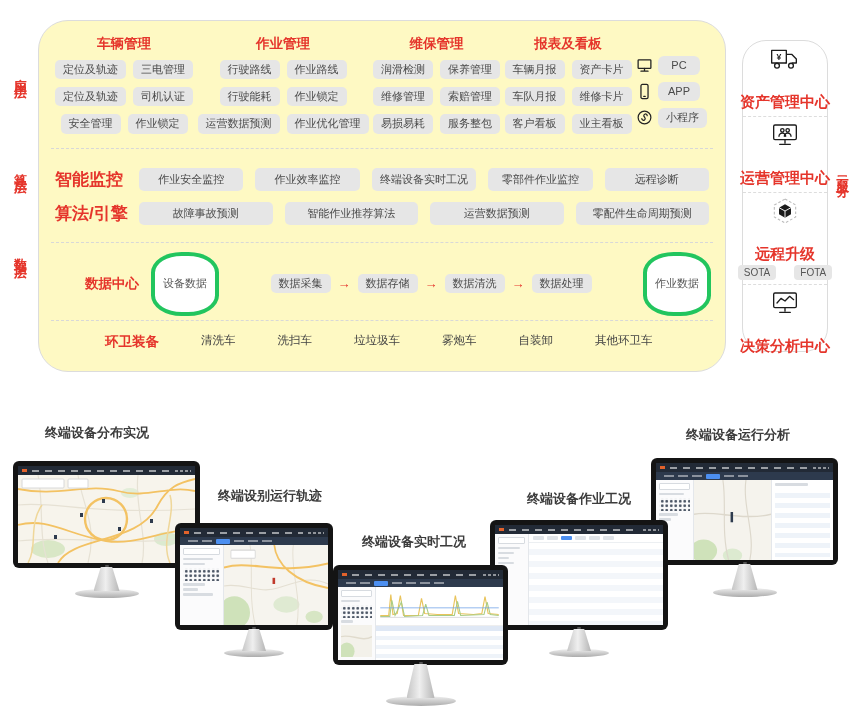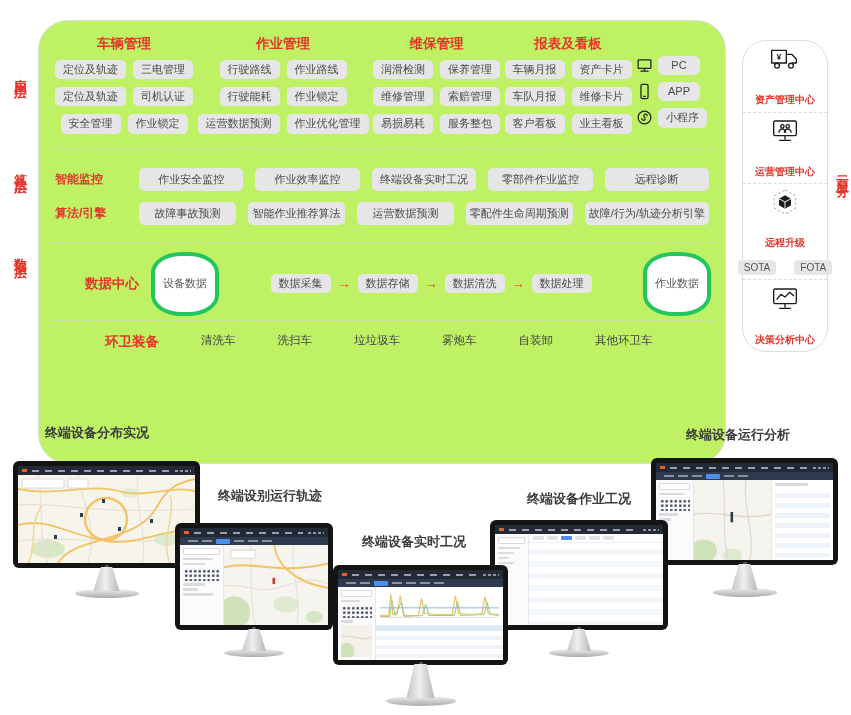--- a/index.html
+++ b/index.html
@@ -1,39 +1,39 @@
 <!DOCTYPE html>
 <html><head>
 <meta charset="utf-8">
 <style>
   html,body{margin:0;padding:0;background:#fff;}
   .page{position:relative;width:851px;height:715px;background:#fff;overflow:hidden;
         font-family:"Liberation Sans","DejaVu Sans",sans-serif;color:#333;}
   
   .vlabel{position:absolute;left:11px;writing-mode:vertical-rl;text-orientation:upright;
           color:#e5352b;font-weight:bold;font-size:13px;letter-spacing:4px;}
-  .main-box{position:absolute;left:38px;top:20px;width:688px;height:444px;
-            border:1.5px solid #dcdcdc;border-radius:30px;box-sizing:border-box;background:#bef264;}
+  .main-box{position:absolute;left:38px;top:20px;width:688px;height:352px;
+            border:1.5px solid #dcdcdc;border-radius:30px;box-sizing:border-box;background:#fef9c3;}
   .dash{border-top:1.5px dashed #d8d8d8;margin:0 12px;}
   .red{color:#e5352b;font-weight:bold;}
   .chip{background:#e6e6e6;border-radius:5px;color:#4a4a4a;font-size:11px;
         padding:3px 8px;white-space:nowrap;line-height:1.2;}
   
   .app-row{display:flex;justify-content:space-between;padding:14px 18px 6px 16px;}
   .group{display:flex;flex-direction:column;align-items:center;}
   .group-title{font-size:13.5px;margin-bottom:7px;}
   .chip-row{display:flex;gap:7px;margin-bottom:8px;}
   .access{display:flex;flex-direction:column;gap:7px;padding-top:21px;align-items:flex-start;}
   .access-item{display:flex;align-items:center;gap:5px;}
   .access-item svg{width:17px;height:17px;}
   .access .chip{min-width:26px;text-align:center;border-radius:6px;}
   
   .algo-row{padding:8px 16px 6px 16px;}
   .algo-line{display:flex;align-items:center;margin:11px 0;}
-  .algo-title{font-size:12px;width:84px;flex:none;}
+  .algo-title{font-size:17px;width:84px;flex:none;}
   .algo-chip{flex:1;text-align:center;background:#e6e6e6;border-radius:5px;font-size:11px;
              color:#4a4a4a;padding:4px 4px;margin-right:12px;white-space:nowrap;}
   .algo-chip:last-child{margin-right:0;}
   
   .data-row{display:flex;align-items:center;padding:9px 14px 4px 14px;gap:12px;}
   .data-title{font-size:13.5px;margin-left:32px;flex:none;}
   .barrel{width:60px;height:56px;border:4px solid #22c55e;border-radius:45% / 32%;flex:none;
           display:flex;align-items:center;justify-content:center;font-size:11px;color:#555;background:#fff;}
   .flow-wrap{flex:1;min-width:0;}
   .flow-chips{display:flex;align-items:center;justify-content:center;gap:7px;}
@@ -41,22 +41,22 @@
   .flow-sources{display:flex;justify-content:space-between;margin-top:9px;font-size:10.5px;color:#555;padding:0 2px;}
   
   .equip-row{display:flex;gap:42px;padding:12px 12px 0 66px;font-size:11.5px;color:#444;}
   .equip-title{font-size:13.5px;}
   
   .cloud-box{position:absolute;left:742px;top:40px;width:86px;height:312px;box-sizing:border-box;
              border:1.5px solid #dcdcdc;border-radius:24px;display:flex;flex-direction:column;background:#fff;}
   .cloud-sec{flex:1;display:flex;flex-direction:column;align-items:center;justify-content:center;padding:4px 0;}
   .cloud-sec + .cloud-sec{border-top:1.5px dashed #ddd;}
   .cloud-sec svg{width:32px;height:28px;}
-  .cloud-label{color:#e5352b;font-weight:bold;font-size:10px;margin-top:20px;white-space:nowrap;}
-  .cloud-chips{display:flex;gap:18px;margin-top:10px;}
+  .cloud-label{color:#e5352b;font-weight:bold;font-size:15px;margin-top:20px;white-space:nowrap;}
+  .cloud-chips{display:flex;gap:18px;margin-top:1px;}
   .cloud-chip{background:#e6e6e6;border-radius:4px;font-size:10px;padding:2px 6px;color:#555;}
   .cloud-side{position:absolute;left:833px;top:166px;writing-mode:vertical-rl;text-orientation:upright;
               color:#e5352b;font-weight:bold;font-size:13px;letter-spacing:4px;}
   
   .mlabel{position:absolute;font-size:13px;font-weight:bold;color:#3c3c3c;}
   .monitor{position:absolute;display:flex;flex-direction:column;align-items:center;}
   .screen{width:100%;background:#141414;border-radius:6px;padding:5px;box-sizing:border-box;position:relative;}
   .screen:after{content:"";position:absolute;left:50%;bottom:1px;width:4px;height:2px;margin-left:-2px;background:#555;border-radius:1px;}
   .display{width:100%;height:100%;background:#fff;overflow:hidden;display:flex;flex-direction:column;}
   .nav{height:9px;background:#222a36;display:flex;align-items:center;padding:0 4px;flex:none;}
@@ -197,21 +197,20 @@
         <span class="algo-chip">终端设备实时工况</span>
         <span class="algo-chip">零部件作业监控</span>
         <span class="algo-chip">远程诊断</span>
       </div>
       <div class="algo-line">
         <span class="algo-title red">算法/引擎</span>
         <span class="algo-chip">故障事故预测</span>
         <span class="algo-chip">智能作业推荐算法</span>
         <span class="algo-chip">运营数据预测</span>
         <span class="algo-chip">零配件生命周期预测</span>
-        <span class="algo-chip">故障/行为/轨迹分析引擎</span>
       </div>
     </div>
 
     <div class="dash"></div>
 
     <div class="data-row">
       <span class="data-title red">数据中心</span>
       <div class="barrel">设备数据</div>
       <div class="flow-wrap">
         <div class="flow-chips">

